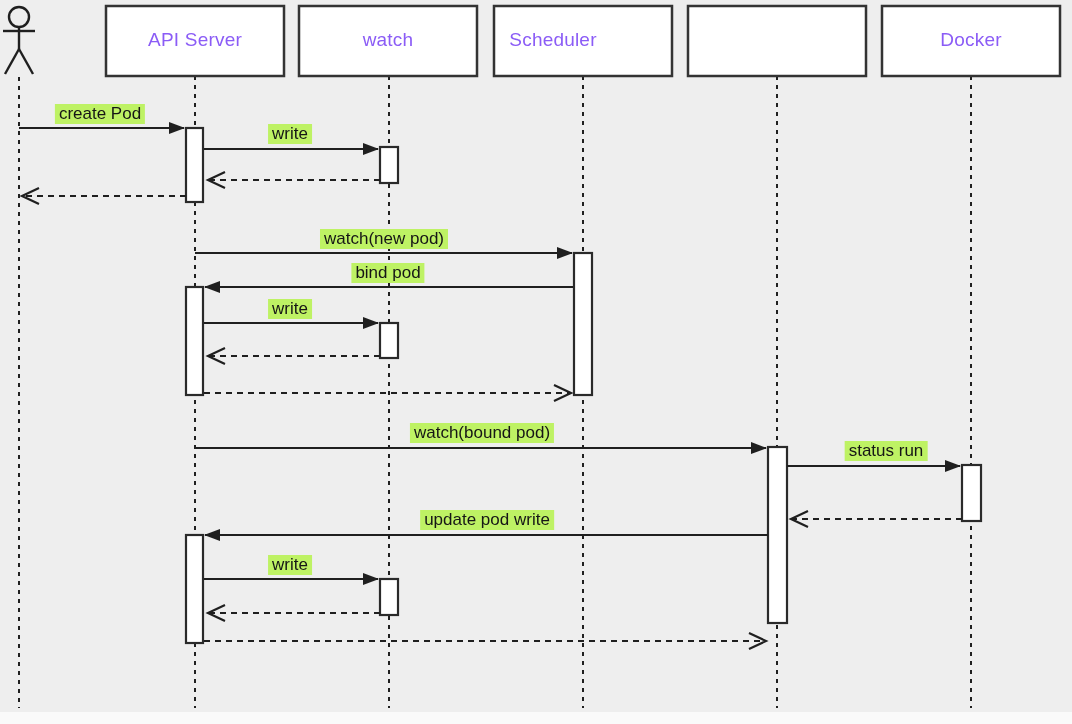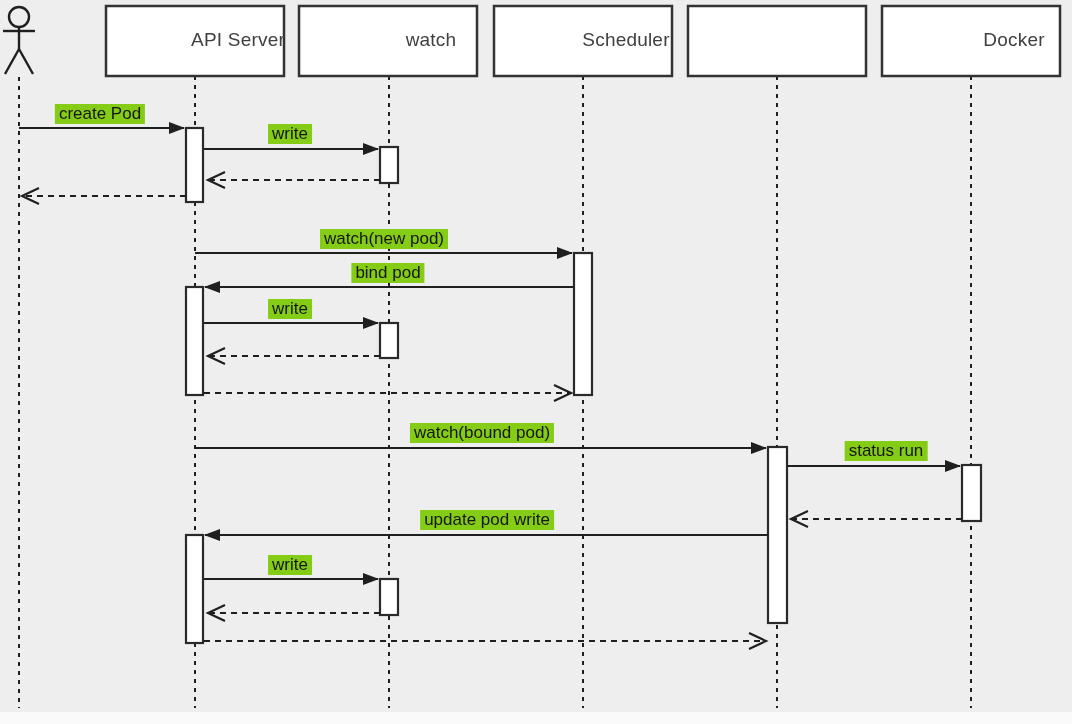--- a/index.html
+++ b/index.html
@@ -10,30 +10,29 @@
     overflow:hidden;
     font-family:"Liberation Sans", sans-serif;
   }
   #diagram-svg{position:absolute;left:0;top:0;}
   .p-label{
     position:absolute;
     top:29px;
     width:178px;
     text-align:center;
     font-size:19px;
-    color:#404040;
+    color:#8b5cf6;
     letter-spacing:0.2px;
-    padding-left:43px;
   }
   .msg-label{
     position:absolute;
     transform:translateX(-50%);
     font-size:17px;
     color:#161616;
-    background:#84cc16;
+    background:#bef264;
     padding:0 4px;
     line-height:20px;
     white-space:nowrap;
   }
   .bottom-strip{
     position:absolute;
     left:0;bottom:0;
     width:1072px;height:12px;
     background:#fafafa;
   }
@@ -108,21 +107,21 @@
       <line x1="380" y1="356" x2="208" y2="356"></line>
       <line x1="204" y1="393" x2="571" y2="393"></line>
       <line x1="962" y1="519" x2="791" y2="519"></line>
       <line x1="380" y1="613" x2="208" y2="613"></line>
       <line x1="204" y1="641" x2="766" y2="641"></line>
     </g>
   </svg>
 
   <span class="p-label" style="left:106px">API Server</span>
   <span class="p-label" style="left:299px">watch</span>
-  <span class="p-label" style="left:494px">Scheduler</span>
+  <span class="p-label" style="left:464px">Scheduler</span>
   <span class="p-label" style="left:882px">Docker</span>
 
   <span class="msg-label" style="left:100px;top:104px">create Pod</span>
   <span class="msg-label" style="left:290px;top:124px">write</span>
   <span class="msg-label" style="left:384px;top:229px">watch(new pod)</span>
   <span class="msg-label" style="left:388px;top:263px">bind pod</span>
   <span class="msg-label" style="left:290px;top:299px">write</span>
   <span class="msg-label" style="left:482px;top:423px">watch(bound pod)</span>
   <span class="msg-label" style="left:886px;top:441px">status run</span>
   <span class="msg-label" style="left:487px;top:510px">update pod write</span>

